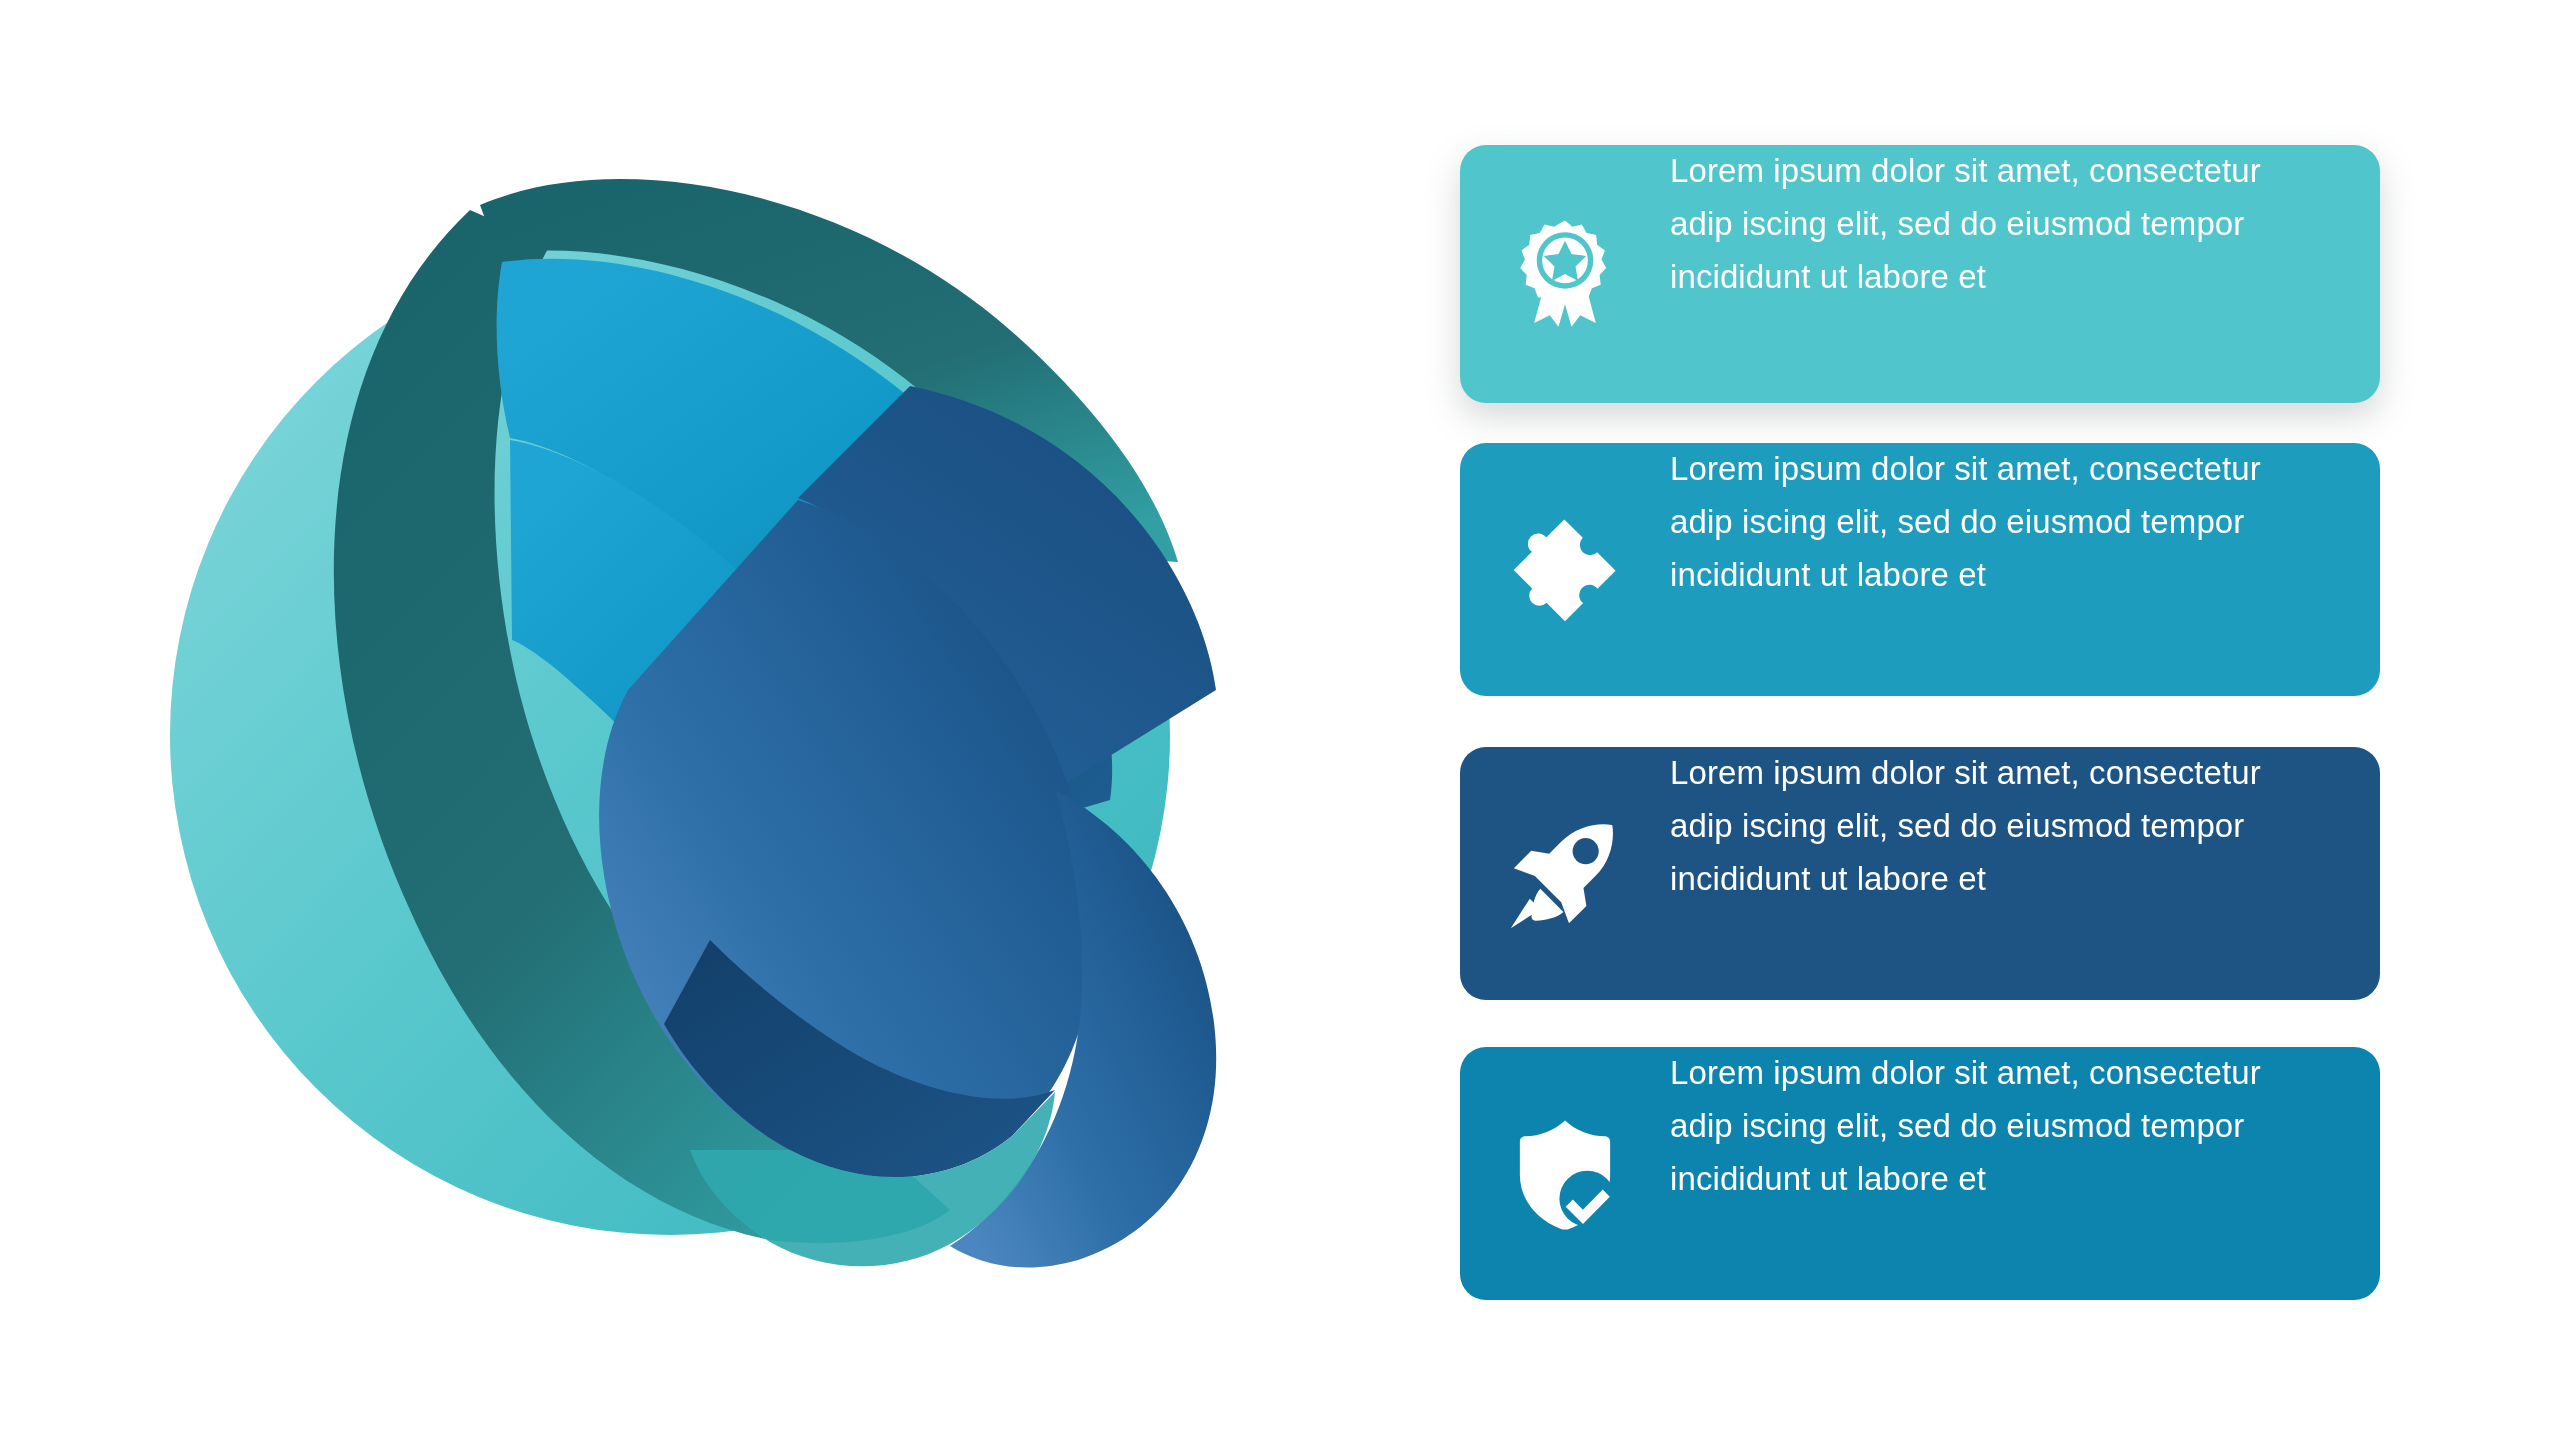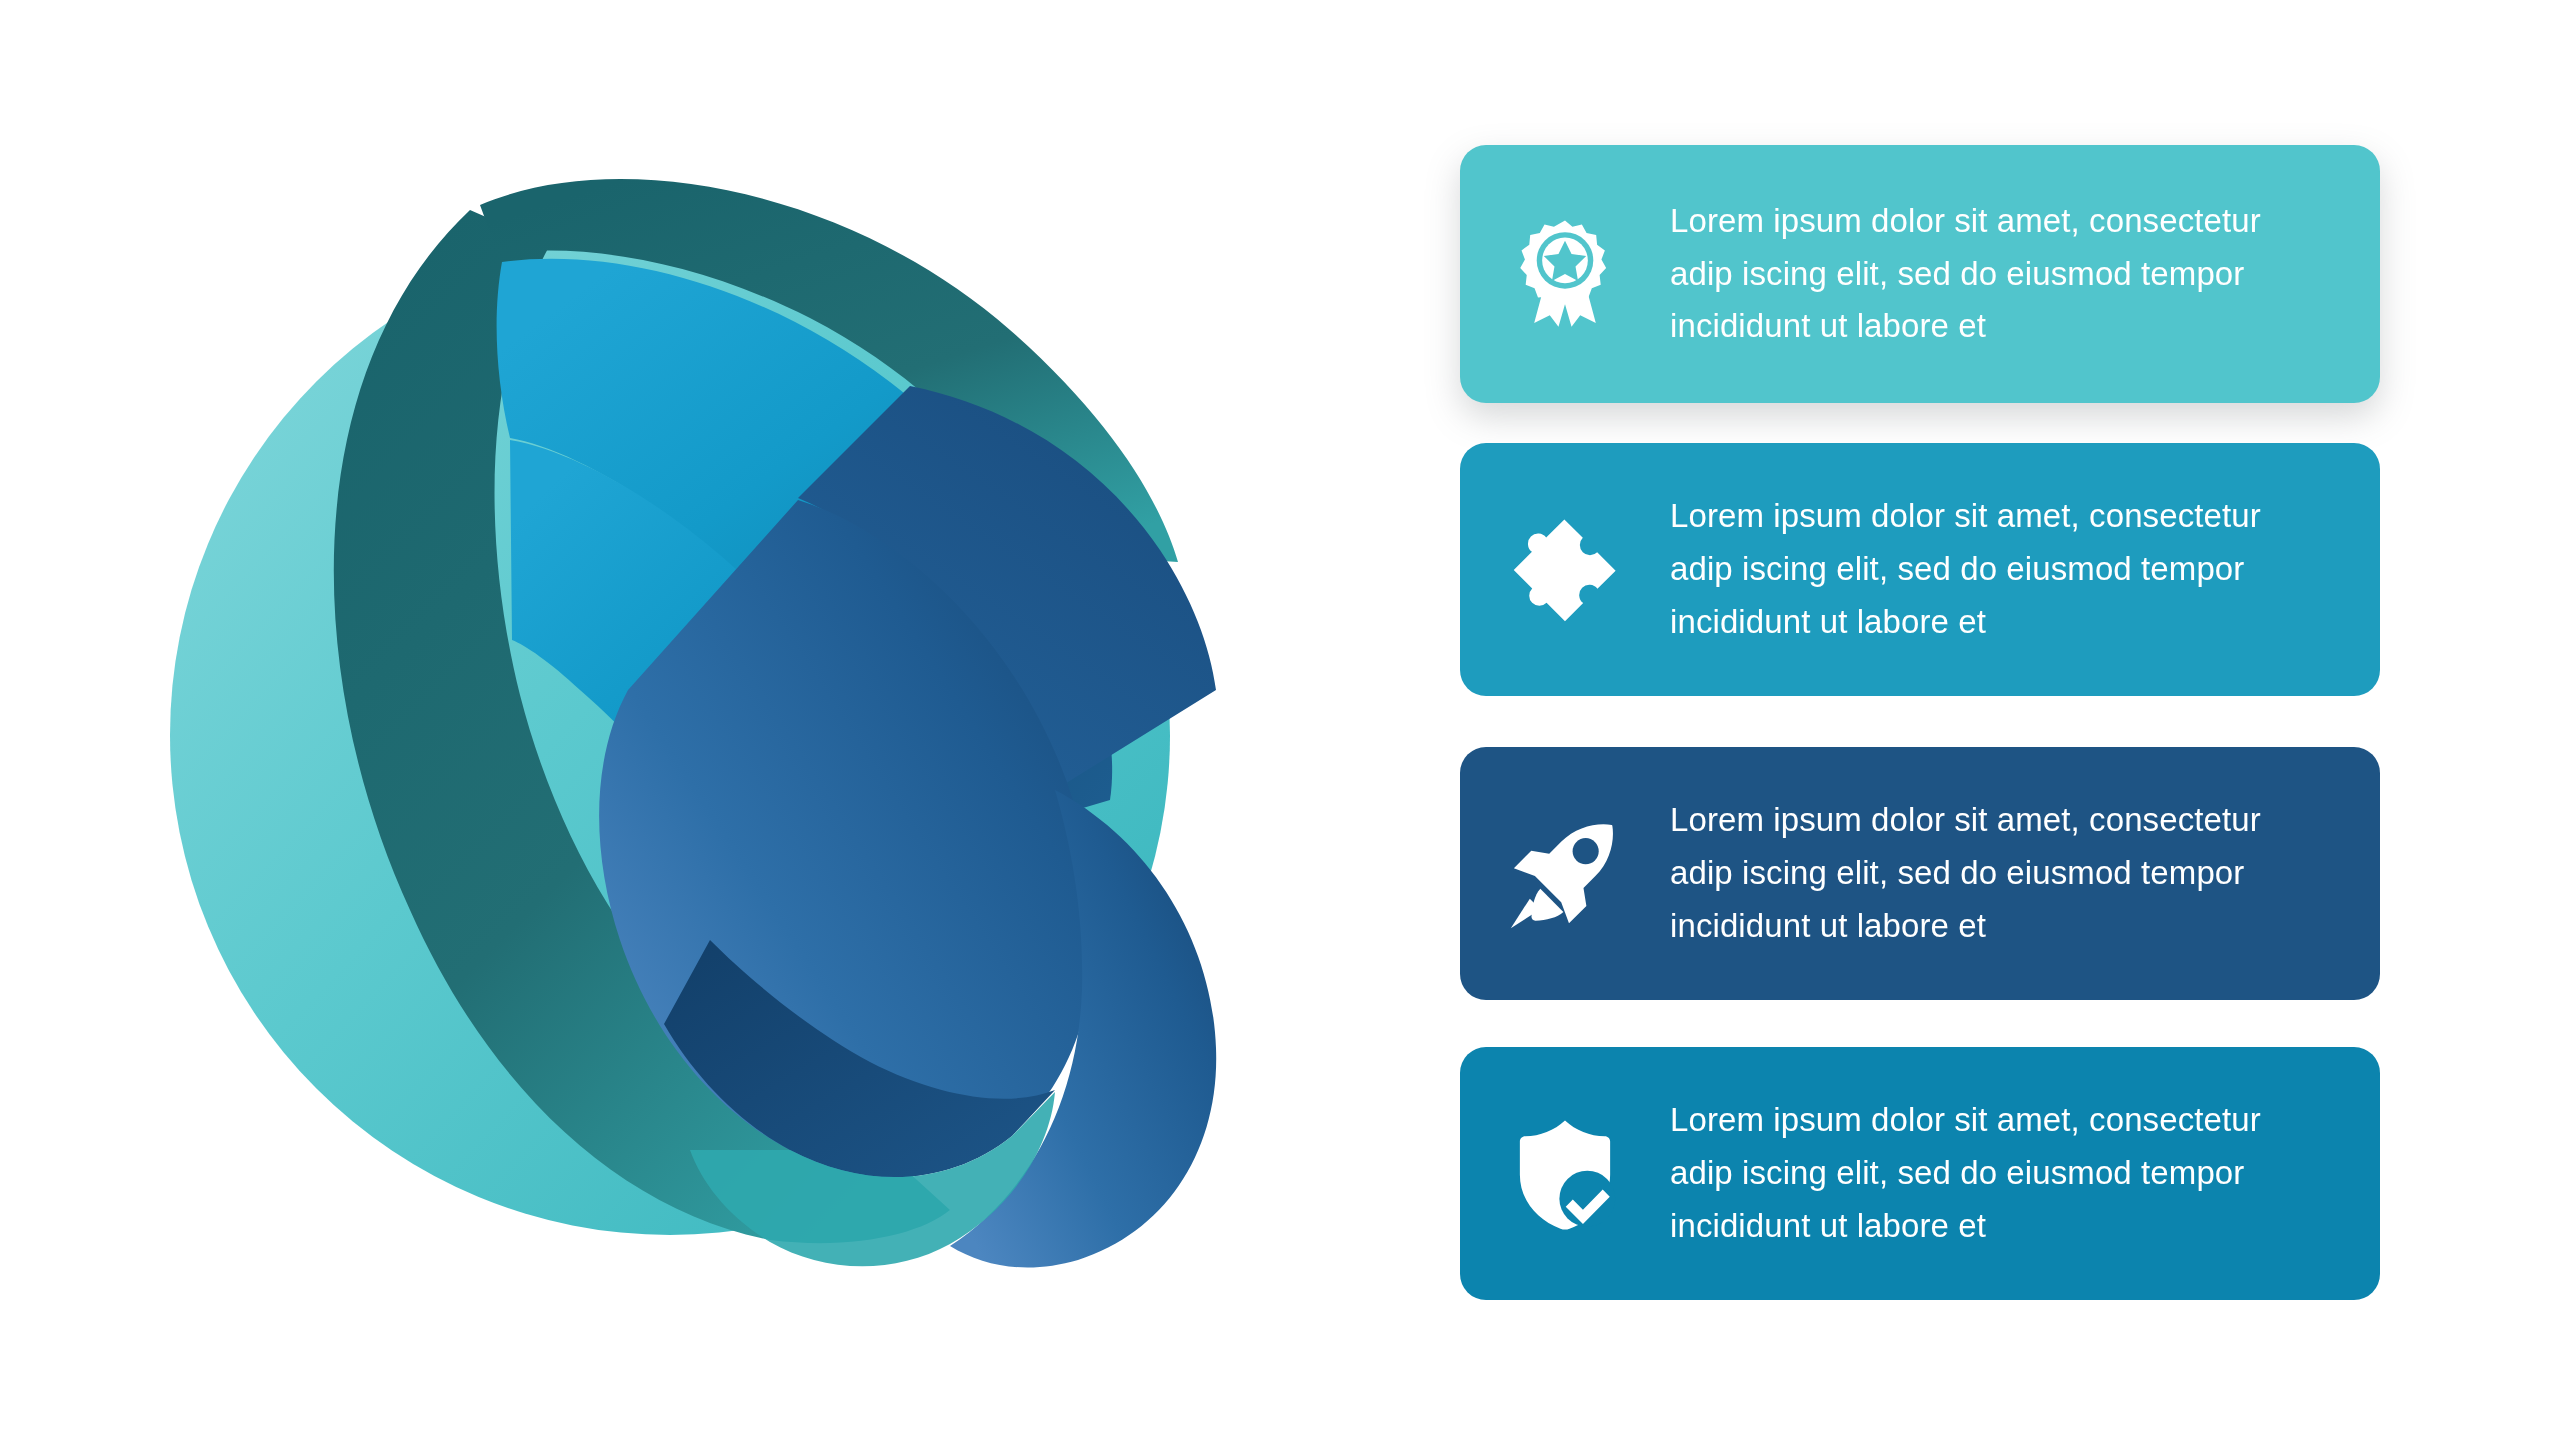--- a/index.html
+++ b/index.html
@@ -31,21 +31,20 @@
     left:1460px; top:145px;
     width:920px; height:1155px;
   }
 
   .card {
     position:absolute;
     left:0;
     width:920px;
     border-radius:26px;
     display:flex;
-    align-items:center;
   }
 
   .card-1 { top:0px;   height:258px; background:#51C5CC;
             box-shadow:0 14px 34px rgba(120,125,130,0.30); }
   .card-2 { top:298px; height:253px; background:#1E9CBE; }
   .card-3 { top:602px; height:253px; background:#1E5484; }
   .card-4 { top:902px; height:253px; background:#0C84AE; }
 
   .icon-slot {
     flex:0 0 auto;

